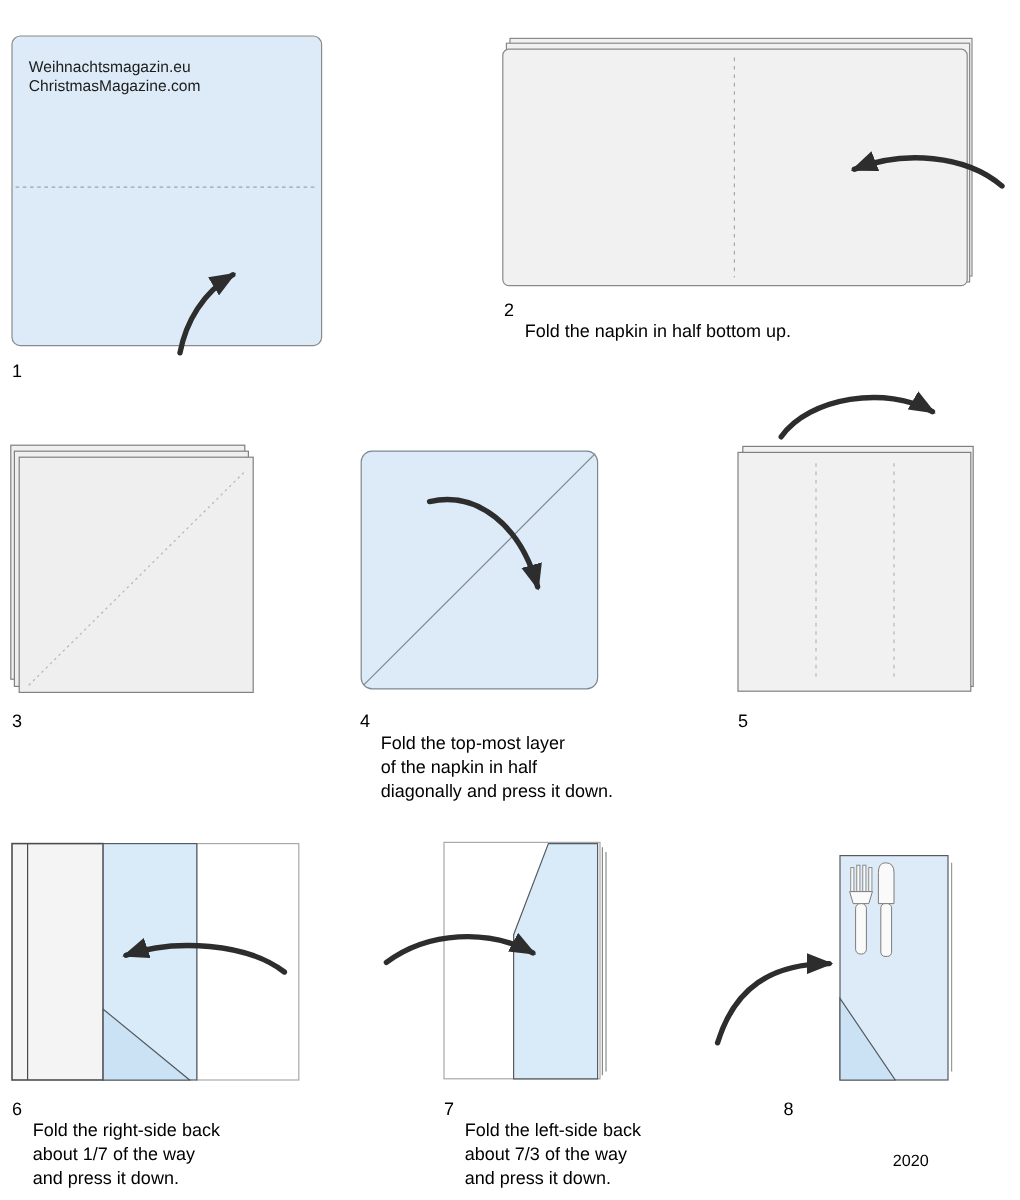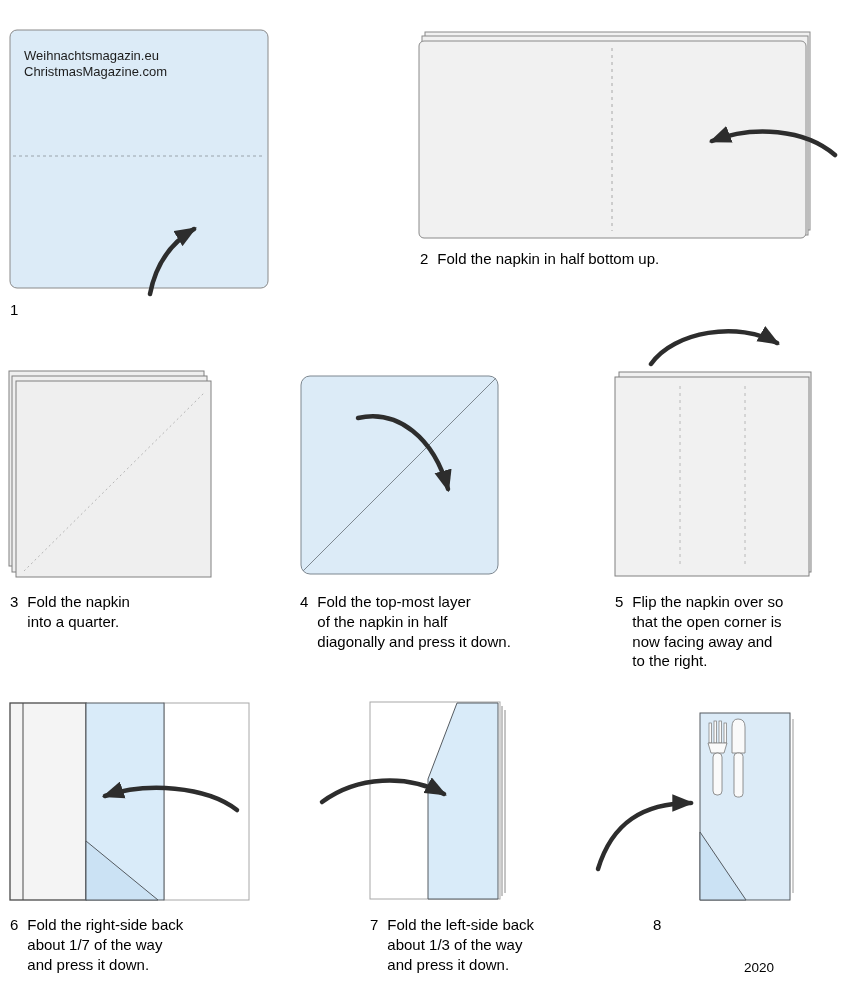--- a/index.html
+++ b/index.html
@@ -2,21 +2,21 @@
 <html><head>
 <meta charset="utf-8">
 <style>
   * { margin:0; padding:0; box-sizing:border-box; }
   html,body { background:#ffffff; }
   body { font-family:"Liberation Sans", sans-serif; }
   .canvas { position:relative; width:850px; height:1000px; background:#ffffff; overflow:hidden; }
   .fig { position:absolute; }
   .caption { position:absolute; display:flex; gap:9px; font-size:15px; color:#000; line-height:1.32; }
   .caption .num { flex:0 0 auto; }
-  .caption .txt { white-space:pre-line; }
+  .caption .txt { white-space:pre-line;margin-top:18px; }
   .year { position:absolute; left:744px; top:960px; font-size:13.5px; color:#000; }
   svg text.brand { font-size:13px; fill:#1c1c1c; font-family:"Liberation Sans", sans-serif; }
 </style>
 </head>
 <body>
 
 <div class="canvas">
 
   <svg class="fig" style="left:8px; top:28px;" width="270" height="272">
     <defs>
@@ -130,50 +130,44 @@
     <span class="num">1</span>
   </div>
 
   <div class="caption" style="left:420px; top:249px;">
     <span class="num">2</span>
     <span class="txt">Fold the napkin in half bottom up.</span>
   </div>
 
   <div class="caption" style="left:10px; top:592px;">
     <span class="num">3</span>
-    <span class="txt">Fold the napkin
-into a quarter.</span>
   </div>
 
   <div class="caption" style="left:300px; top:592px;">
     <span class="num">4</span>
     <span class="txt">Fold the top-most layer
 of the napkin in half
 diagonally and press it down.</span>
   </div>
 
   <div class="caption" style="left:615px; top:592px;">
     <span class="num">5</span>
-    <span class="txt">Flip the napkin over so
-that the open corner is
-now facing away and
-to the right.</span>
   </div>
 
   <div class="caption" style="left:10px; top:915px;">
     <span class="num">6</span>
     <span class="txt">Fold the right-side back
 about 1/7 of the way
 and press it down.</span>
   </div>
 
   <div class="caption" style="left:370px; top:915px;">
     <span class="num">7</span>
     <span class="txt">Fold the left-side back
-about 1/3 of the way
+about 7/3 of the way
 and press it down.</span>
   </div>
 
   <div class="caption" style="left:653px; top:915px;">
     <span class="num">8</span>
   </div>
 
   <div class="year">2020</div>
 
 </div>

